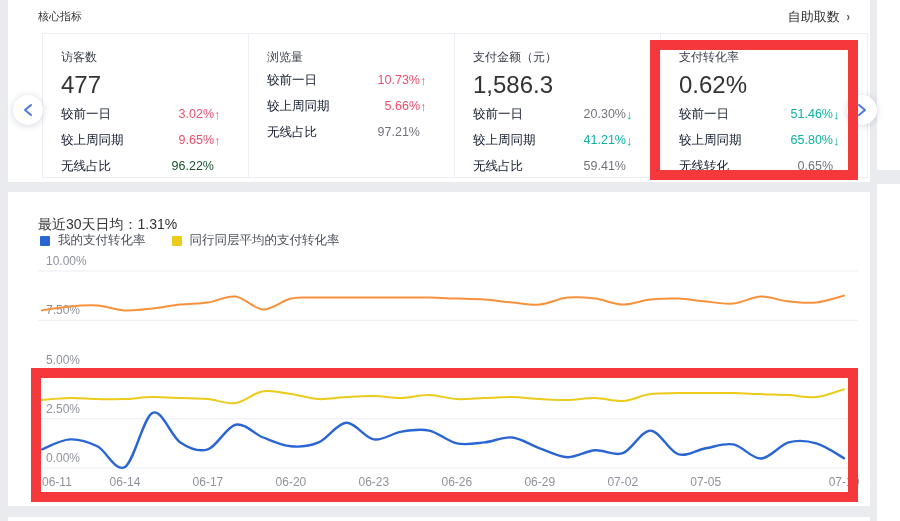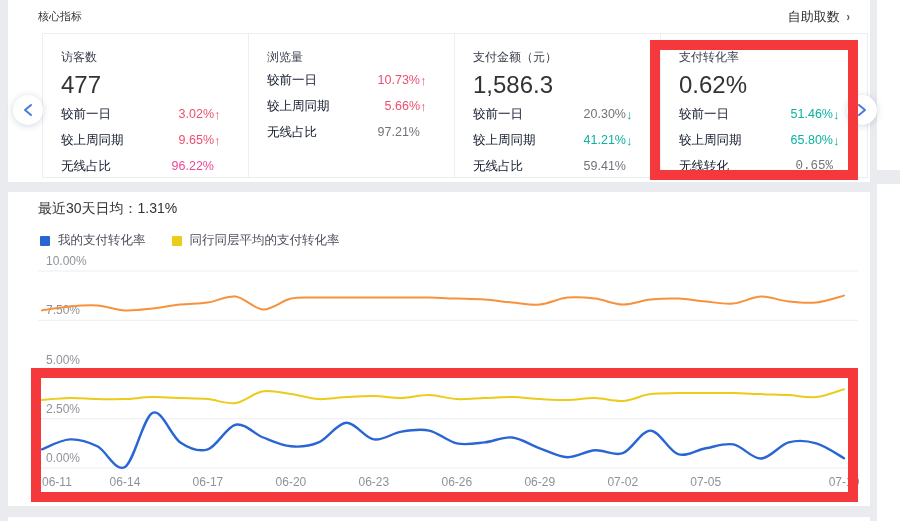--- a/index.html
+++ b/index.html
@@ -23,21 +23,21 @@
   .card-row .rv{margin-left:auto;text-align:right;}
   .card-row .ar{width:16px;text-align:left;font-weight:700;font-size:13px;line-height:1;}
 
   
   .nav-circle{position:absolute;width:30px;height:30px;border-radius:50%;background:#fff;box-shadow:0 1px 7px rgba(60,70,110,.22);display:flex;align-items:center;justify-content:center;cursor:pointer;z-index:20;}
   .nav-left{left:13px;top:95px;}
   .nav-right{left:847px;top:95px;}
 
   
   .panel-chart{position:absolute;left:8px;top:192px;width:862px;height:314px;background:#fff;}
-  .avg-label{position:absolute;left:30px;top:8px;font-size:14px;color:#333;}
+  .avg-label{position:absolute;left:30px;top:24px;font-size:14px;color:#333;}
   .legend{position:absolute;left:32px;top:40px;display:flex;align-items:center;gap:26px;font-family:Liberation Mono, monospace;}
   .legend-item{display:flex;align-items:center;gap:8px;cursor:pointer;}
   .legend-swatch{width:10px;height:10px;border-radius:1px;display:inline-block;}
   .legend-label{font-size:12.5px;color:#4a4f58;}
   .chart-wrap{position:absolute;left:30px;top:64px;width:828px;height:236px;}
 
   
   .right-col{position:absolute;left:877px;top:0;width:23px;height:521px;background:#fff;}
   .right-col .band{position:absolute;left:0;top:170px;width:23px;height:14px;background:#e9ebef;}
   .next-panel{position:absolute;left:8px;top:517px;width:862px;height:4px;background:#fff;}
@@ -71,21 +71,21 @@
             <span class="rv" style="color: rgb(236, 79, 109);">3.02%</span>
             <span class="ar" style="color: rgb(236, 79, 109);">↑</span>
           </div>
           <div class="card-row">
             <span class="lbl">较上周同期</span>
             <span class="rv" style="color: rgb(236, 79, 109);">9.65%</span>
             <span class="ar" style="color: rgb(236, 79, 109);">↑</span>
           </div>
           <div class="card-row">
             <span class="lbl">无线占比</span>
-            <span class="rv" style="color: #ec4899;">96.22%</span>
+            <span class="rv" style="color: #14532d;">96.22%</span>
             <span class="ar"></span>
           </div>
         </div>
         <div class="card">
           <div class="card-title">浏览量</div>
           <div class="card-row">
             <span class="lbl">较前一日</span>
             <span class="rv" style="color: rgb(236, 79, 109);">10.73%</span>
             <span class="ar" style="color: rgb(236, 79, 109);">↑</span>
           </div>
@@ -127,21 +127,21 @@
             <span class="rv" style="color: rgb(12, 178, 160);">51.46%</span>
             <span class="ar" style="color: rgb(12, 178, 160);">↓</span>
           </div>
           <div class="card-row">
             <span class="lbl">较上周同期</span>
             <span class="rv" style="color: rgb(12, 178, 160);">65.80%</span>
             <span class="ar" style="color: rgb(12, 178, 160);">↓</span>
           </div>
           <div class="card-row">
             <span class="lbl">无线转化</span>
-            <span class="rv" style="color: rgb(113, 115, 122); font-family: Liberation Mono, monospace;">0.65%</span>
+            <span class="rv" style="color: rgb(113, 115, 122);">0.65%</span>
             <span class="ar"></span>
           </div>
         </div>
       </div>
   </div>
 
   <div class="nav-circle nav-left">
     <svg width="10" height="14" viewBox="0 0 10 14">
       <polyline points="8,2 2,7 8,12" fill="none" stroke="#4a7ae0" stroke-width="2" stroke-linecap="round" stroke-linejoin="round"></polyline>
     </svg>

